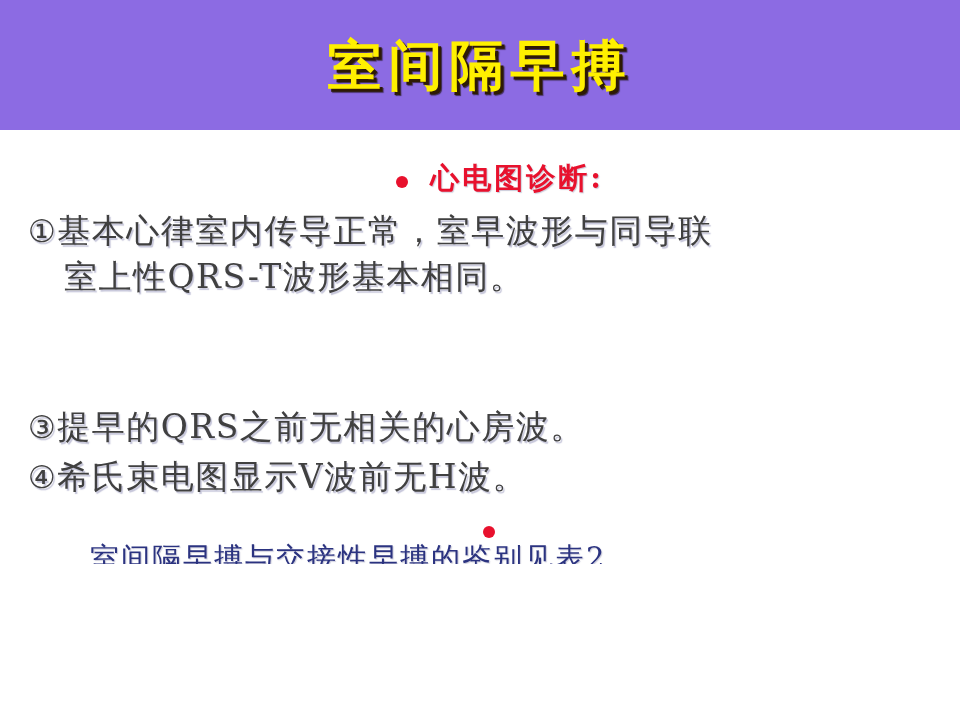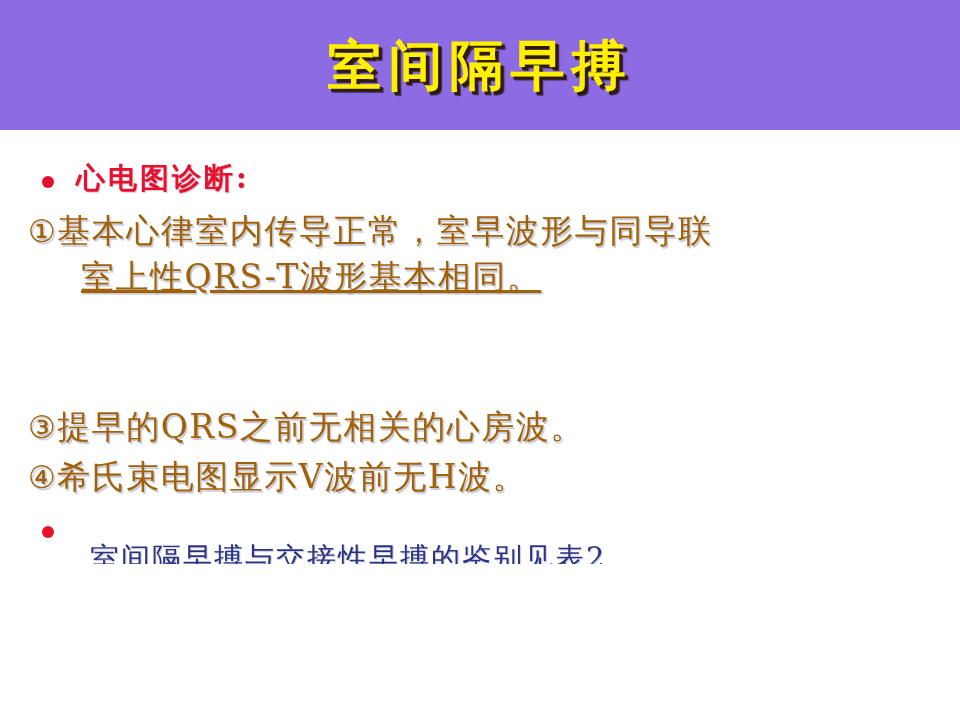--- a/index.html
+++ b/index.html
@@ -59,20 +59,21 @@
 
   .block {
     position: absolute;
     left: 28px;
     width: 930px;
   }
 
   .bullet-row {
     display: flex;
     align-items: flex-start;
+    justify-content: center;
   }
 
   .bullet-dot {
     flex: 0 0 auto;
     width: 12px;
     height: 12px;
     border-radius: 50%;
     background: #E8112D;
     margin-top: 18px;
     margin-left: 14px;
@@ -100,35 +101,34 @@
     letter-spacing: 2px;
     text-shadow: 1px 1px 1px rgba(150,150,180,0.5);
     white-space: nowrap;
   }
 
   .num-item {
     font-family: "DejaVu Serif", "Liberation Serif", serif;
     font-size: 33px;
     font-weight: normal;
     line-height: 45px;
-    color: #a16207;
+    color: #404040;
     letter-spacing: 1.5px;
     text-shadow: 1.5px 1.5px 1px rgba(150,150,185,0.55);
   }
 
   .num-item .first-line {
     display: block;
     white-space: nowrap;
   }
 
   .num-item .cont-line {
     display: block;
-    margin-left: 53px;
+    margin-left: 36px;
     white-space: nowrap;
-    text-decoration: underline;
   }
 
   .num-marker {
     font-family: "DejaVu Sans", "Liberation Sans", sans-serif;
     font-size: 31px;
   }
 </style>
 </head>
 <body>
 

